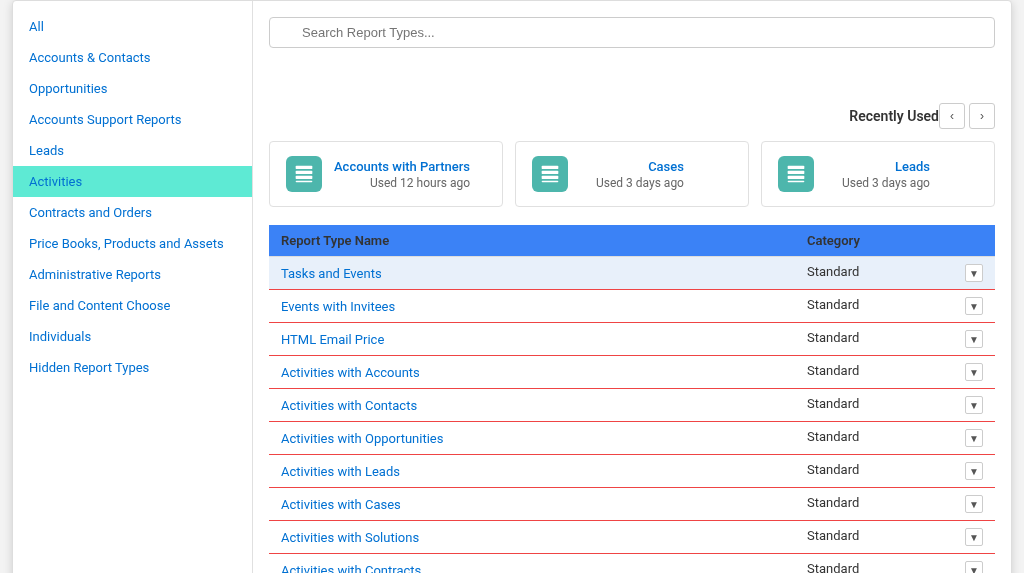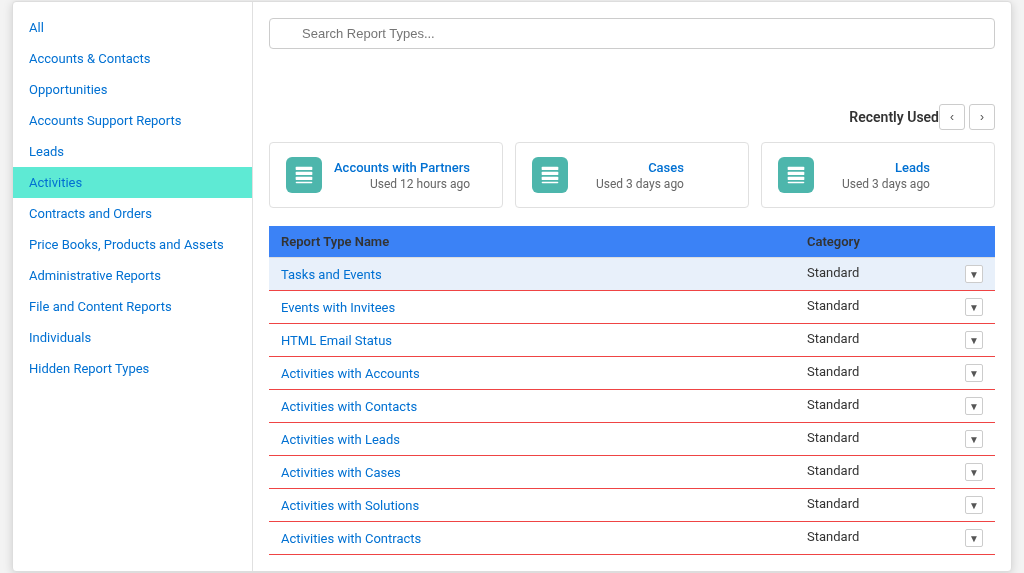--- a/index.html
+++ b/index.html
@@ -214,21 +214,21 @@
     <div class="sidebar">
     <div class="sidebar-item">All</div>
         <div class="sidebar-item">Accounts &amp; Contacts</div>
         <div class="sidebar-item">Opportunities</div>
         <div class="sidebar-item">Accounts Support Reports</div>
         <div class="sidebar-item">Leads</div>
         <div class="sidebar-item active">Activities</div>
         <div class="sidebar-item">Contracts and Orders</div>
         <div class="sidebar-item">Price Books, Products and Assets</div>
         <div class="sidebar-item">Administrative Reports</div>
-        <div class="sidebar-item">File and Content Reports</div>
+        <div class="sidebar-item">File and Content Choose</div>
         <div class="sidebar-item">Individuals</div>
         <div class="sidebar-item">Hidden Report Types</div>
       </div>
 
     <div class="main-content">
 
       <div class="search-wrapper">
         <span class="search-icon-pos">🔍</span>
         <input class="search-bar" type="text" placeholder="Search Report Types..." style="">
       </div>
@@ -309,39 +309,48 @@
               <tr>
                 <td class="link-cell">Events with Invitees</td>
                 <td>
                   <div class="dropdown-cell">
                     <span>Standard</span>
                     <div class="dropdown-arrow">▼</div>
                   </div>
                 </td>
               </tr>
               <tr>
-                <td class="link-cell">HTML Email Status</td>
+                <td class="link-cell">HTML Email Price</td>
                 <td>
                   <div class="dropdown-cell">
                     <span>Standard</span>
                     <div class="dropdown-arrow">▼</div>
                   </div>
                 </td>
               </tr>
               <tr>
                 <td class="link-cell">Activities with Accounts</td>
                 <td>
                   <div class="dropdown-cell">
                     <span>Standard</span>
                     <div class="dropdown-arrow">▼</div>
                   </div>
                 </td>
               </tr>
               <tr>
                 <td class="link-cell">Activities with Contacts</td>
+                <td>
+                  <div class="dropdown-cell">
+                    <span>Standard</span>
+                    <div class="dropdown-arrow">▼</div>
+                  </div>
+                </td>
+              </tr>
+              <tr>
+                <td class="link-cell">Activities with Opportunities</td>
                 <td>
                   <div class="dropdown-cell">
                     <span>Standard</span>
                     <div class="dropdown-arrow">▼</div>
                   </div>
                 </td>
               </tr>
               <tr>
                 <td class="link-cell">Activities with Leads</td>
                 <td>

